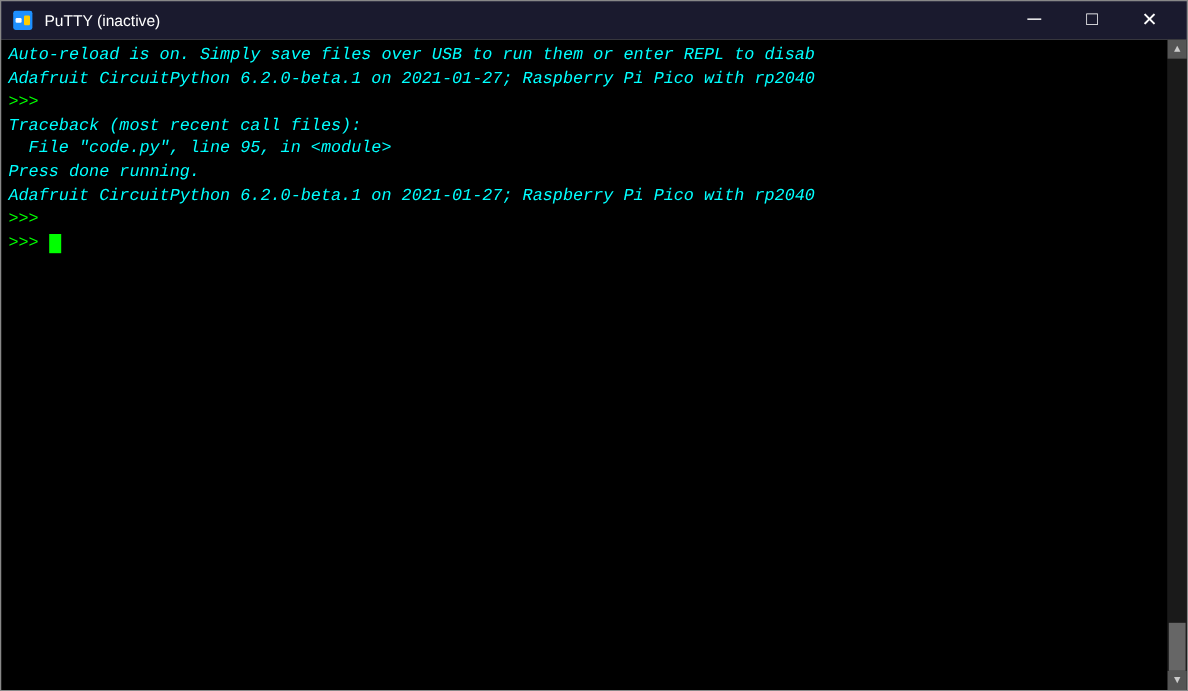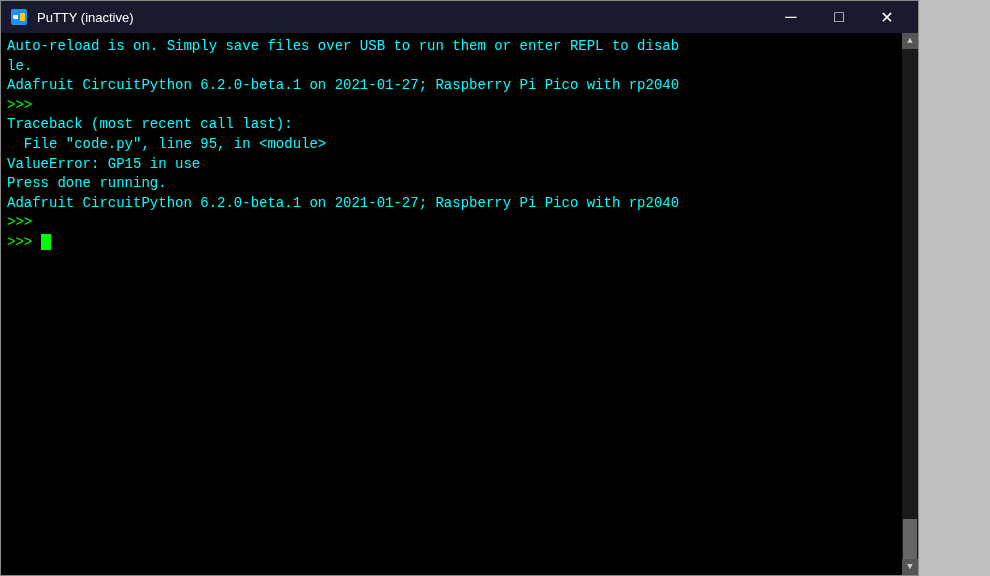--- a/index.html
+++ b/index.html
@@ -6,21 +6,21 @@
 
     body {
       width: 990px;
       height: 576px;
       background: #c0c0c0;
       font-family: 'Courier New', Courier, monospace;
       overflow: hidden;
     }
 
     .window {
-      width: 919px;
+      width: 990px;
       height: 576px;
       display: flex;
       flex-direction: column;
       border: 1px solid #888;
     }
 
     .title-bar {
       background: #1a1a2e;
       color: #ffffff;
       height: 32px;
@@ -91,21 +91,21 @@
       font-size: 14px;
       line-height: 1.4;
       font-family: 'Courier New', Courier, monospace;
     }
 
     .line {
       white-space: pre;
       display: block;
     }
 
-    .cyan { color: #00ffff; }
+    .cyan { color: #00ffff; font-style: italic; }
     .green { color: #00ff00; }
 
     .scrollbar {
       width: 16px;
       background: #2d2d2d;
       display: flex;
       flex-direction: column;
       align-items: center;
       flex-shrink: 0;
     }
@@ -170,28 +170,26 @@
     </div>
     <div class="title-bar-controls">
       <button class="title-btn">─</button>
       <button class="title-btn">□</button>
       <button class="title-btn close-btn">✕</button>
     </div>
   </div>
   <div class="terminal-body">
     <div class="terminal-content" id="terminal-content">
     <span class="line cyan">Auto-reload is on. Simply save files over USB to run them or enter REPL to disab</span>
-        <span class="line cyan">le.</span>
         <span class="line green"></span>
         <span class="line green"></span>
         <span class="line cyan">Adafruit CircuitPython 6.2.0-beta.1 on 2021-01-27; Raspberry Pi Pico with rp2040</span>
         <span class="line green">&gt;&gt;&gt; </span>
-        <span class="line cyan">Traceback (most recent call last):</span>
+        <span class="line cyan">Traceback (most recent call files):</span>
         <span class="line cyan">  File "code.py", line 95, in &lt;module&gt;</span>
-        <span class="line cyan">ValueError: GP15 in use</span>
         <span class="line green"></span>
         <span class="line cyan">Press done running.</span>
         <span class="line green"></span>
         <span class="line cyan">Adafruit CircuitPython 6.2.0-beta.1 on 2021-01-27; Raspberry Pi Pico with rp2040</span>
         <span class="line green">&gt;&gt;&gt; </span>
         <span class="line green">&gt;&gt;&gt; <span class="cursor-block"></span></span>
       </div>
     <div class="scrollbar">
       <div class="scrollbar-arrow">▲</div>
       <div class="scrollbar-track">

